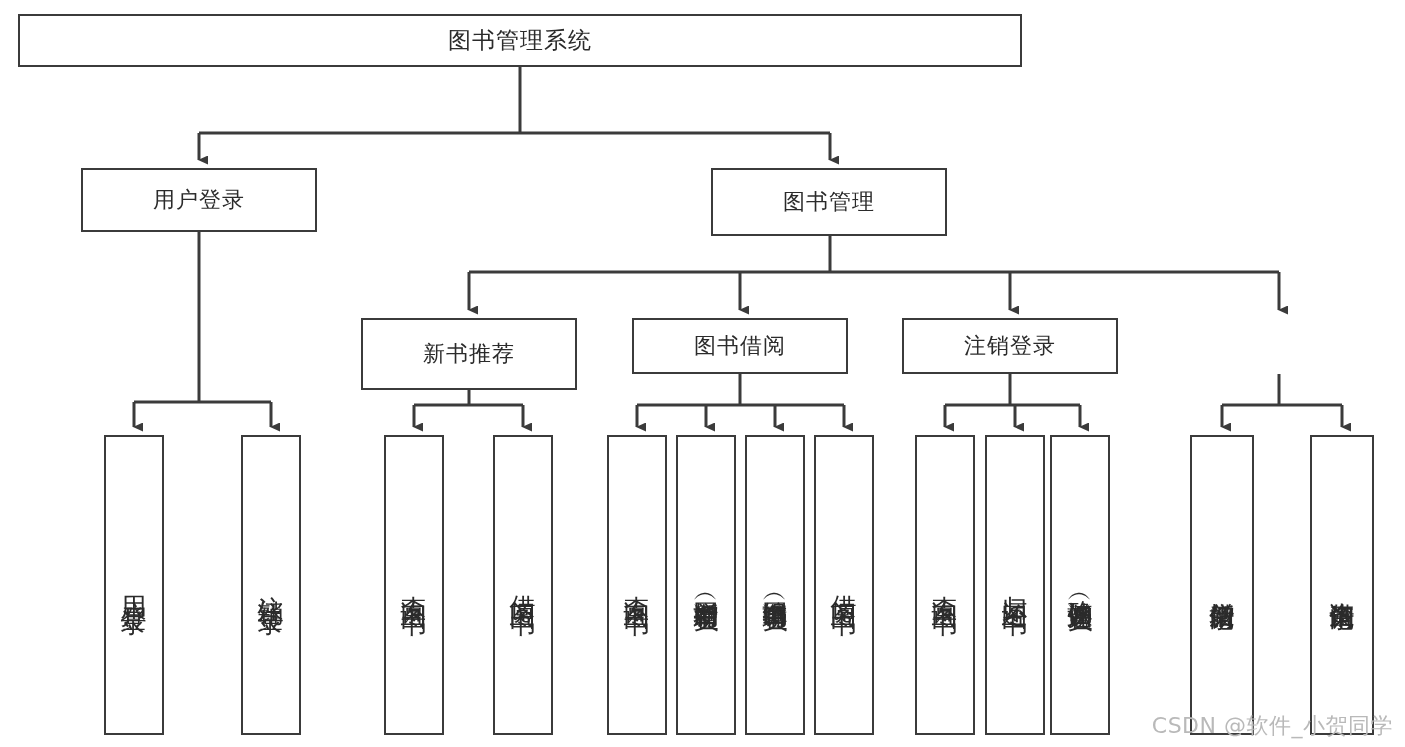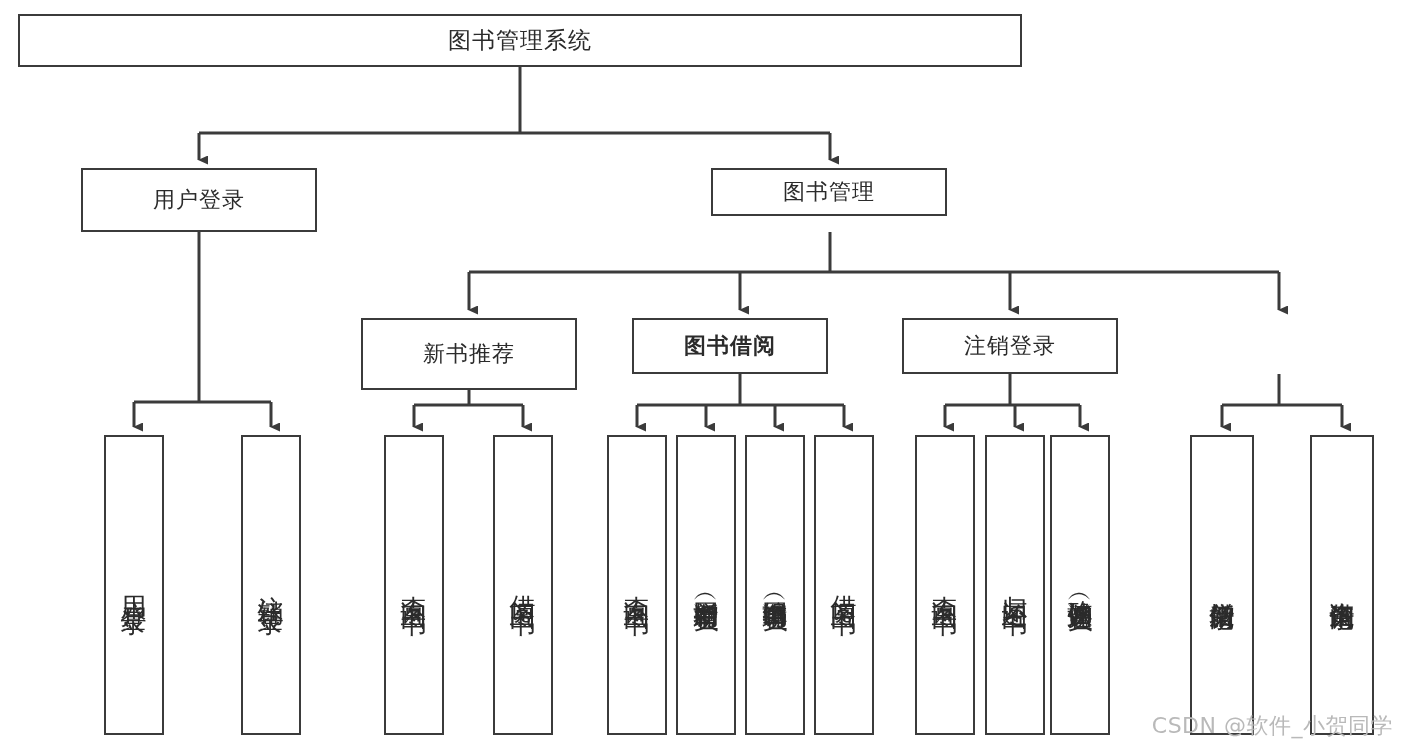--- a/index.html
+++ b/index.html
@@ -135,28 +135,28 @@
     </g>
   </svg>
 
   <div class="node root horiz" style="left:18px; top:14px; width:1004px; height:53px;">
     <span class="lbl">图书管理系统</span>
   </div>
 
   <div class="node horiz" style="left:81px; top:168px; width:236px; height:64px;">
     <span class="lbl">用户登录</span>
   </div>
-  <div class="node horiz" style="left:711px; top:168px; width:236px; height:48px;">
+  <div class="node horiz" style="left:711px; top:168px; width:236px; height:68px;">
     <span class="lbl">图书管理</span>
   </div>
 
   <div class="node horiz" style="left:361px; top:318px; width:216px; height:72px;">
     <span class="lbl">新书推荐</span>
   </div>
-  <div class="node horiz" style="left:632px; top:318px; width:196px; height:56px;font-weight:bold;">
+  <div class="node horiz" style="left:632px; top:318px; width:216px; height:56px;">
     <span class="lbl">图书借阅</span>
   </div>
   <div class="node horiz" style="left:902px; top:318px; width:216px; height:56px;">
     <span class="lbl">注销登录</span>
   </div>
 
   <div class="node vert" style="left:104px; top:435px; width:60px; height:300px;">
     <span class="lbl">用户登录</span>
   </div>
   <div class="node vert" style="left:241px; top:435px; width:60px; height:300px;">

